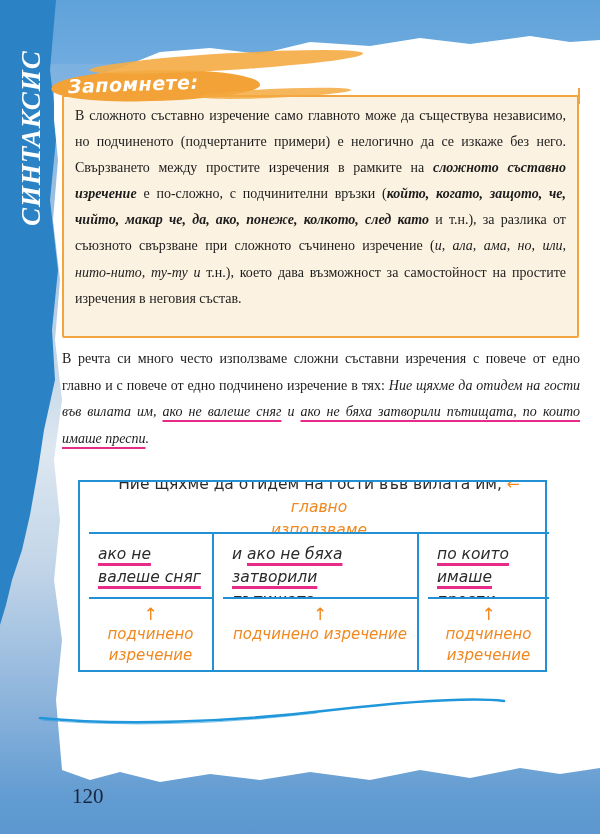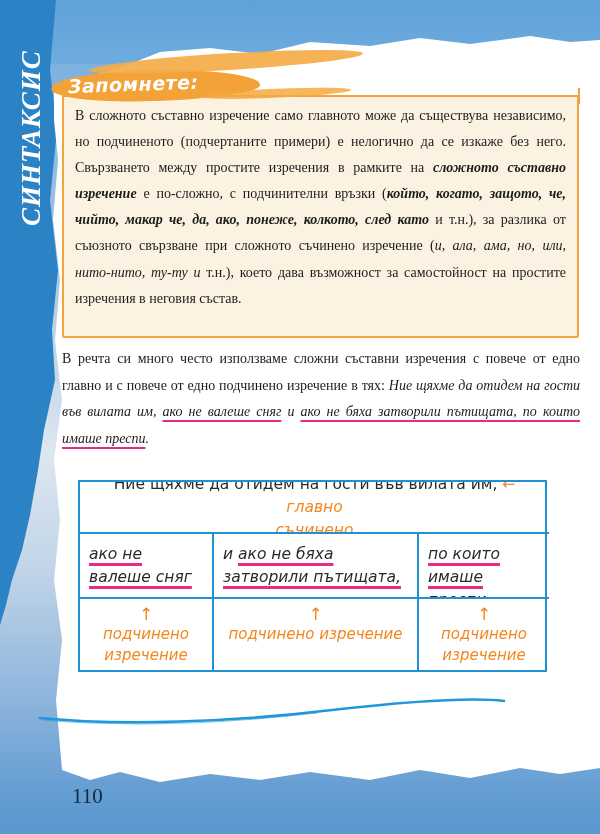--- a/index.html
+++ b/index.html
@@ -56,21 +56,21 @@
   .s-b{font-weight:bold;font-style:italic;}
   .s-i{font-style:italic;}
   .s-u{font-style:italic;text-decoration:underline;
        text-decoration-color:#e82a88;text-decoration-thickness:2.4px;text-underline-offset:4px;}
   .s-o{color:#f0881f;}
 
   
   .tbl{left:78px;top:480px;width:469px;z-index:5;display:grid;
     grid-template-columns:134px 205px 130px;grid-template-rows:52px 65px 71px;
     border:2.3px solid #2191d4;box-sizing:border-box;background:#ffffff;}
-  .tbl .cell{box-sizing:border-box;overflow:hidden;}
+  .tbl .cell{box-sizing:border-box;overflow:hidden;margin-left:9px;}
   .tbl .span3{grid-column:1/4;border-bottom:2.3px solid #2191d4;
     display:flex;flex-direction:column;justify-content:center;text-align:center;padding:2px 8px;}
   .tbl .mid-row{border-bottom:2.3px solid #2191d4;padding:9px 8px 0 9px;}
   .tbl .bot-row{padding:5px 4px 0 4px;text-align:center;}
   .tbl .vline{border-right:2.3px solid #2191d4;}
 
   .hand{font-family:"DejaVu Sans",sans-serif;font-style:italic;
     font-size:15.5px;line-height:23px;color:#2b2b2b;}
   .hand .s-u{text-decoration-thickness:2.6px;text-underline-offset:4px;}
   .hand-orange{font-family:"DejaVu Sans",sans-serif;font-style:italic;
@@ -97,21 +97,21 @@
 <div class="layer brush"></div>
 <div class="layer brush-label">Запомнете:</div>
 
 <div class="layer note-box"><span class="s-r">В сложното съставно изречение само главното може да съществува независимо, но подчиненото (подчертаните примери) е нелогично да се изкаже без него. Свързването между простите изречения в рамките на </span><span class="s-b">сложното съставно изречение</span><span class="s-r"> е по-сложно, с подчинителни връзки (</span><span class="s-b">който, когато, защото, че, чийто, макар че, да, ако, понеже, колкото, след като</span><span class="s-r"> и т.н.), за разлика от съюзното свързване при сложното съчинено изречение (</span><span class="s-i">и, ала, ама, но, или, нито-нито, ту-ту и</span><span class="s-r"> т.н.), което дава възможност за самостойност на простите изречения в неговия състав.</span></div>
 
 <div class="layer body-par"><span class="s-r">В речта си много често използваме сложни съставни изречения с повече от едно главно и с повече от едно подчинено изречение в тях: </span><span class="s-i">Ние щяхме да отидем на гости във вилата им,</span><span class="s-i"> </span><span class="s-u">ако не валеше сняг</span><span class="s-i"> и </span><span class="s-u">ако не бяха затворили пътищата, по които имаше преспи</span><span class="s-i">.</span></div>
 
 <div class="layer tbl">
   <div class="cell span3 hand">
     <div><span class="s-r">Ние щяхме да отидем на гости във вилата им, </span><span class="s-o">← главно</span></div>
-    <div><span class="s-o">съчинено</span></div>
+    <div><span class="s-o">използваме</span></div>
   </div>
 
   <div class="cell mid-row vline hand"><span class="s-u">ако не валеше сняг</span></div>
   <div class="cell mid-row vline hand"><span class="s-i">и </span><span class="s-u">ако не бяха затворили пътищата,</span></div>
   <div class="cell mid-row hand"><span class="s-u">по които имаше преспи.</span></div>
 
   <div class="cell bot-row vline">
     <span class="arrow-up">↑</span>
     <span class="hand-orange">подчинено изречение</span>
   </div>
@@ -123,13 +123,13 @@
     <span class="arrow-up">↑</span>
     <span class="hand-orange">подчинено изречение</span>
   </div>
 </div>
 
 <svg class="layer scribble" viewBox="0 0 478 36" xmlns="http://www.w3.org/2000/svg">
   <path d="M 8 26 C 90 34, 200 30, 300 18 C 380 9, 440 5, 472 9" fill="none" stroke="#1f97da" stroke-width="2.6" stroke-linecap="round"></path>
   <path d="M 10 28 C 95 35, 190 32, 285 21" fill="none" stroke="#1f97da" stroke-width="1.2" stroke-linecap="round" opacity="0.55"></path>
 </svg>
 
-<div class="layer page-num">110</div>
+<div class="layer page-num">120</div>
 
 </body></html>

